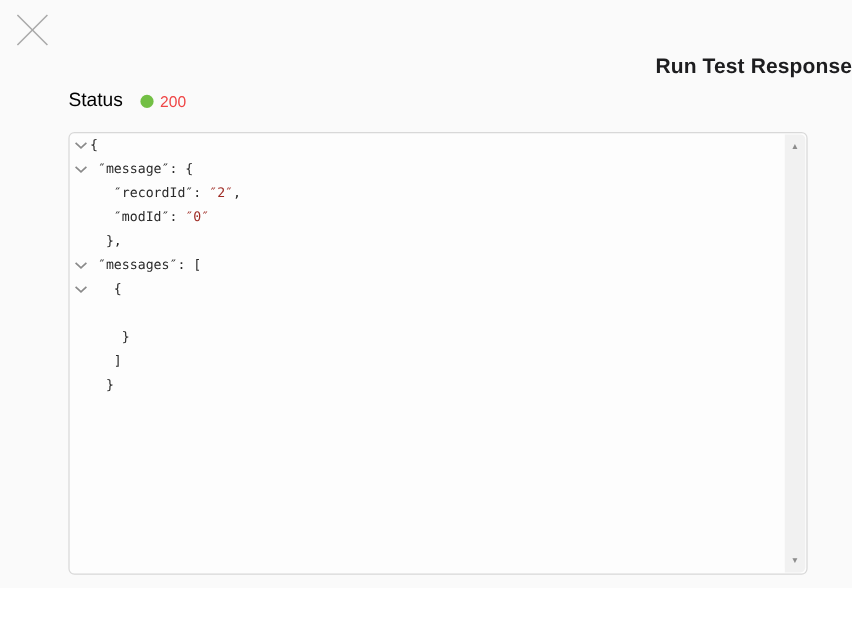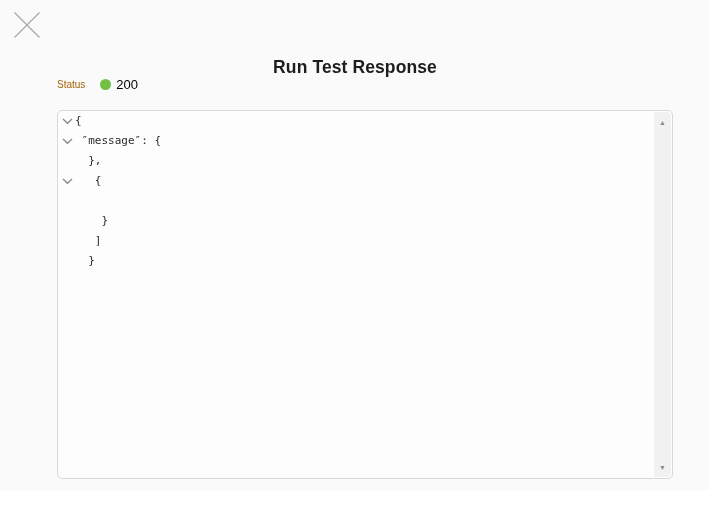--- a/index.html
+++ b/index.html
@@ -17,48 +17,47 @@
     left: 12px; top: 10px;
     width: 30px; height: 30px;
     cursor: pointer;
     display: flex; align-items: center; justify-content: center;
   }
 
   .modal-title {
     position: absolute;
     left: 0; top: 45px;
     width: 100%;
-    text-align: center;
+    text-align: right;
     font-size: 17.5px;
     font-weight: 700;
     color: #1d1d1f;
     letter-spacing: 0.1px;
-    margin-top: 12px;
   }
 
   .status-row {
     position: absolute;
     left: 57px; top: 77px;
     height: 14px;
     display: flex;
     align-items: center;
   }
   .status-label {
-    font-size: 10px;
-    color: #a16207;
+    font-size: 16px;
+    color: #000000;
   }
   .status-dot {
     width: 11px; height: 11px;
     border-radius: 50%;
     margin-left: 15px;
     margin-right: 5px;
   }
   .status-value {
     font-size: 13px;
-    color: #000000;
+    color: #ef4444;
   }
 
   .json-panel {
     position: absolute;
     left: 57px; top: 110px;
     width: 616px; height: 369px;
     background: #fdfdfd;
     border: 1px solid #d8d8d8;
     border-radius: 5px;
     overflow: hidden;
@@ -148,21 +147,37 @@
         <div class="json-line">
           <span class="gutter">
             <svg width="11" height="7" viewBox="0 0 11 7">
               <polyline points="1,1 5.5,5.3 10,1" fill="none" stroke="#8a8a8a" stroke-width="1.4"></polyline>
             </svg>
           </span>
           <span class="code"><span> ″message″: {</span></span>
         </div>
         <div class="json-line">
           <span class="gutter"></span>
+          <span class="code"><span>   ″recordId″: </span><span class="str">″2″</span><span>,</span></span>
+        </div>
+        <div class="json-line">
+          <span class="gutter"></span>
+          <span class="code"><span>   ″modId″: </span><span class="str">″0″</span></span>
+        </div>
+        <div class="json-line">
+          <span class="gutter"></span>
           <span class="code"><span>  },</span></span>
+        </div>
+        <div class="json-line">
+          <span class="gutter">
+            <svg width="11" height="7" viewBox="0 0 11 7">
+              <polyline points="1,1 5.5,5.3 10,1" fill="none" stroke="#8a8a8a" stroke-width="1.4"></polyline>
+            </svg>
+          </span>
+          <span class="code"><span> ″messages″: [</span></span>
         </div>
         <div class="json-line">
           <span class="gutter">
             <svg width="11" height="7" viewBox="0 0 11 7">
               <polyline points="1,1 5.5,5.3 10,1" fill="none" stroke="#8a8a8a" stroke-width="1.4"></polyline>
             </svg>
           </span>
           <span class="code"><span>   {</span></span>
         </div>
         <div class="json-line">

